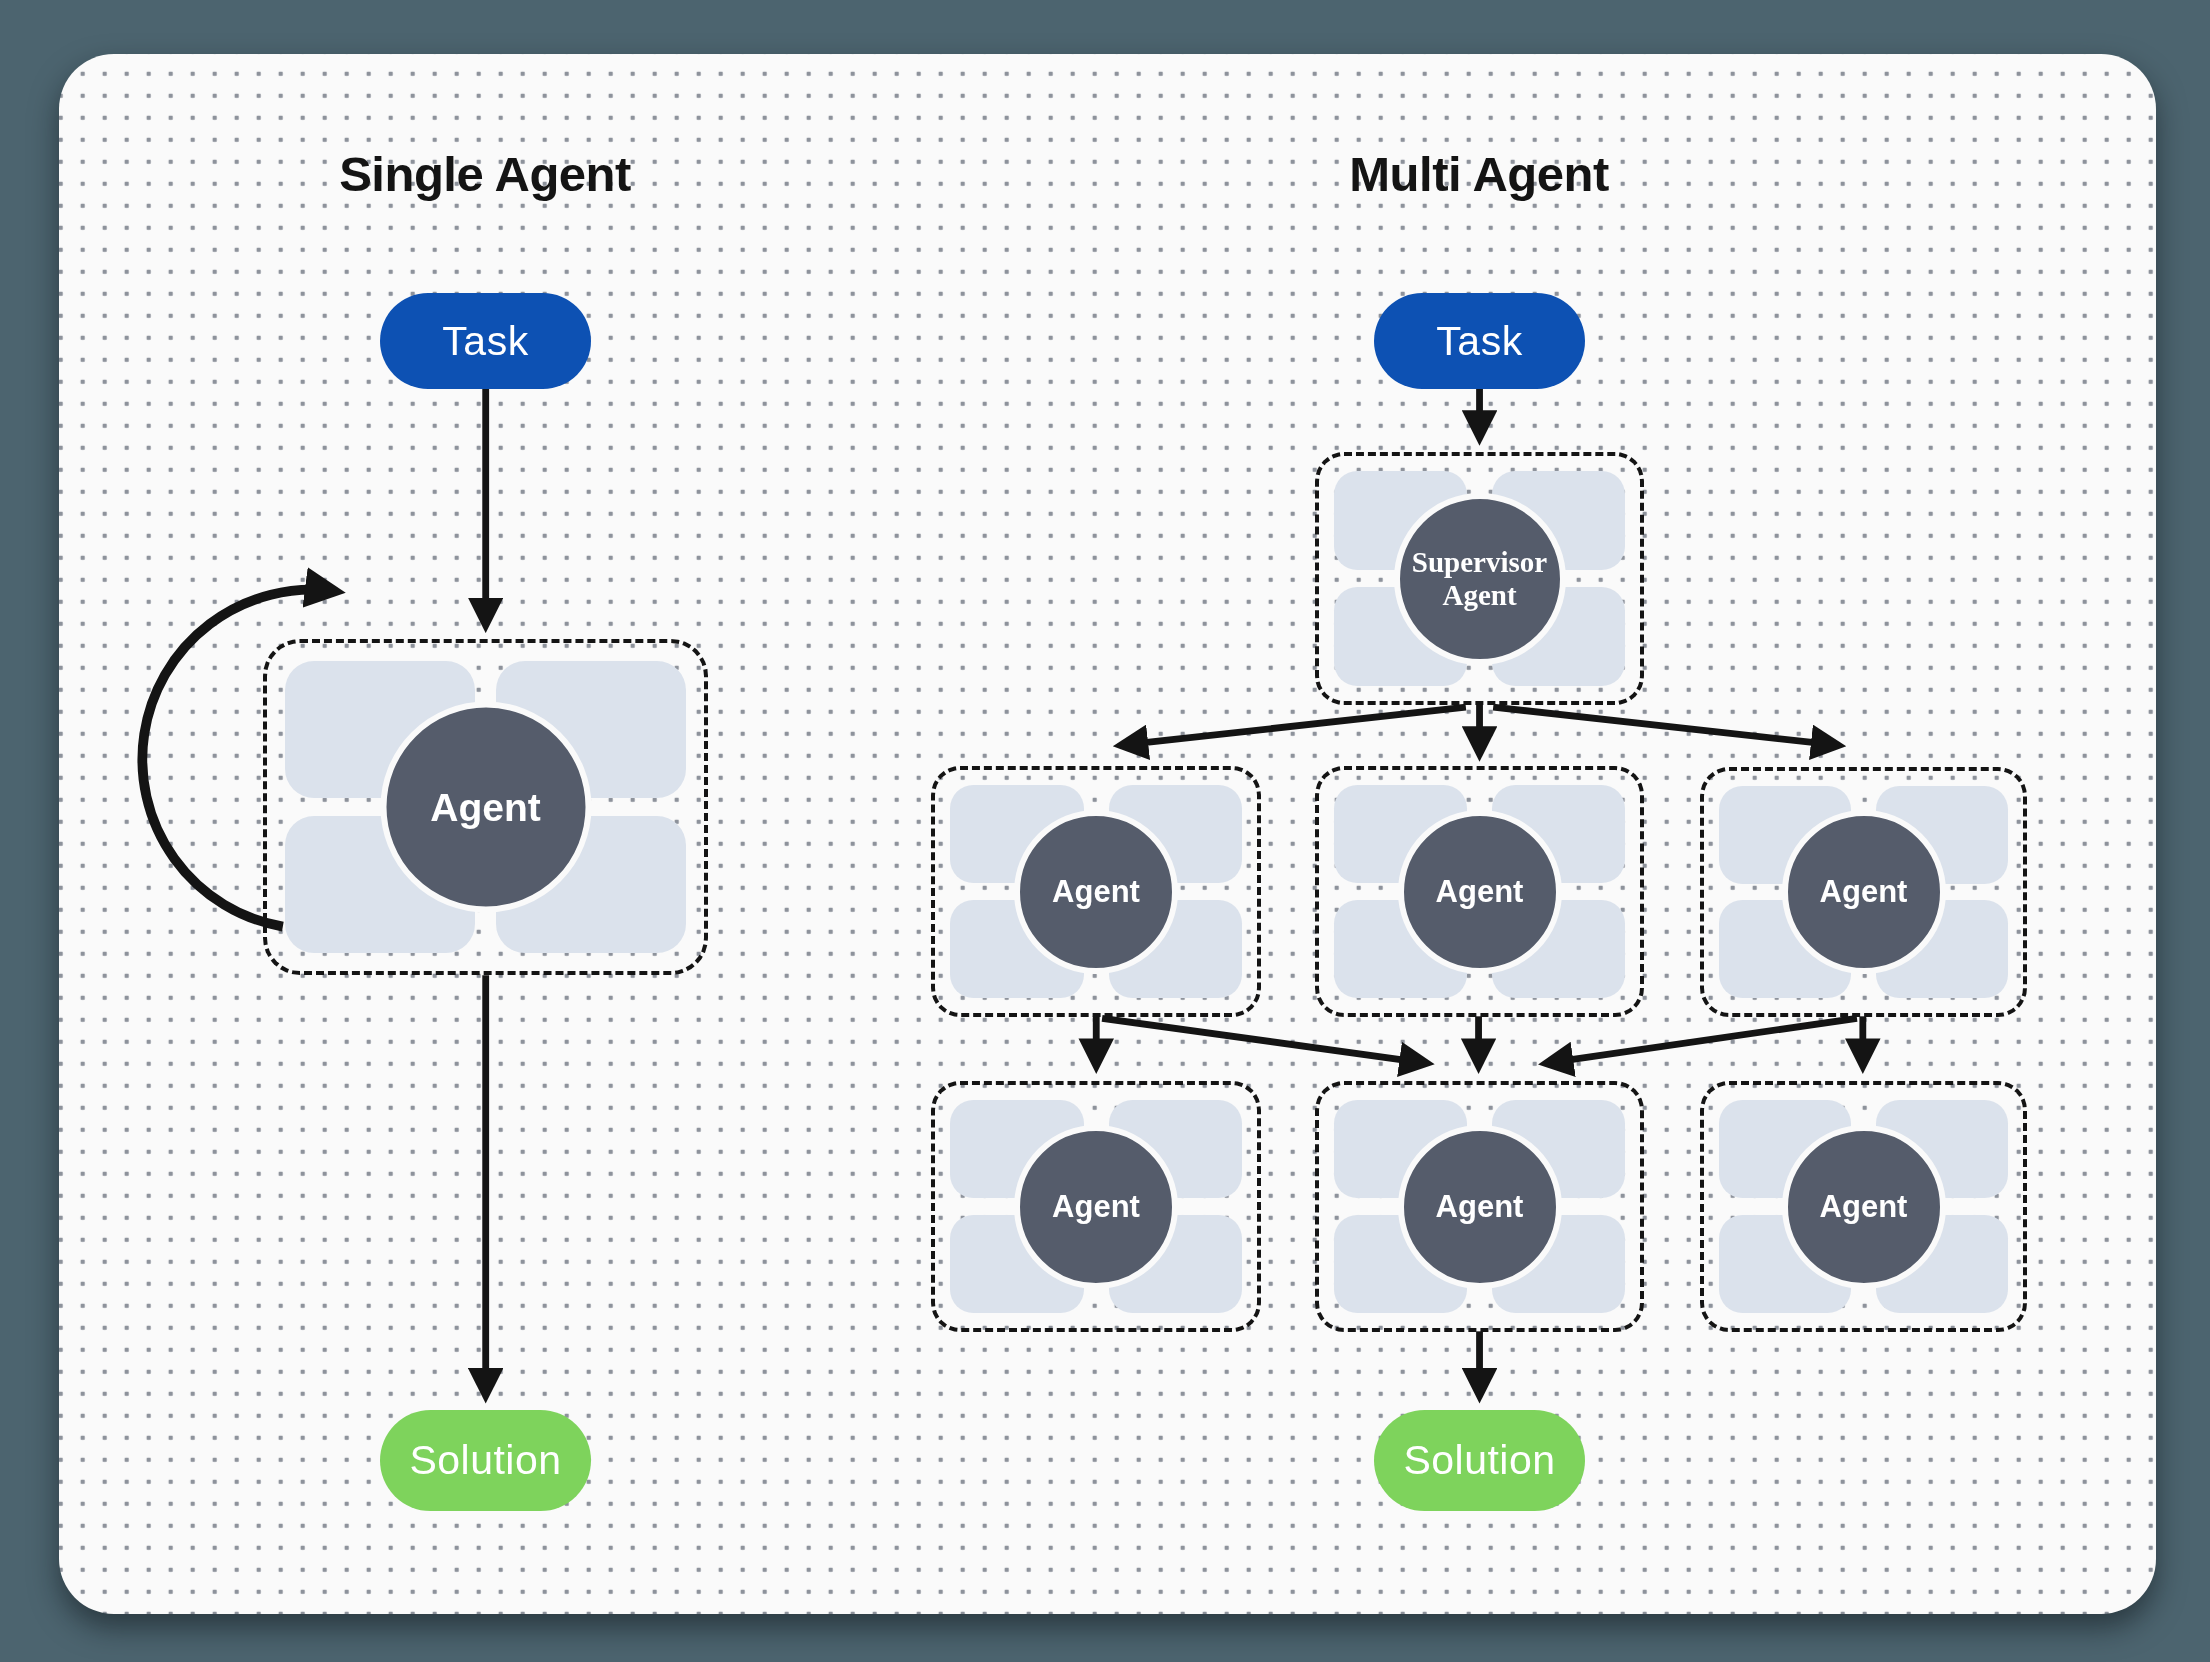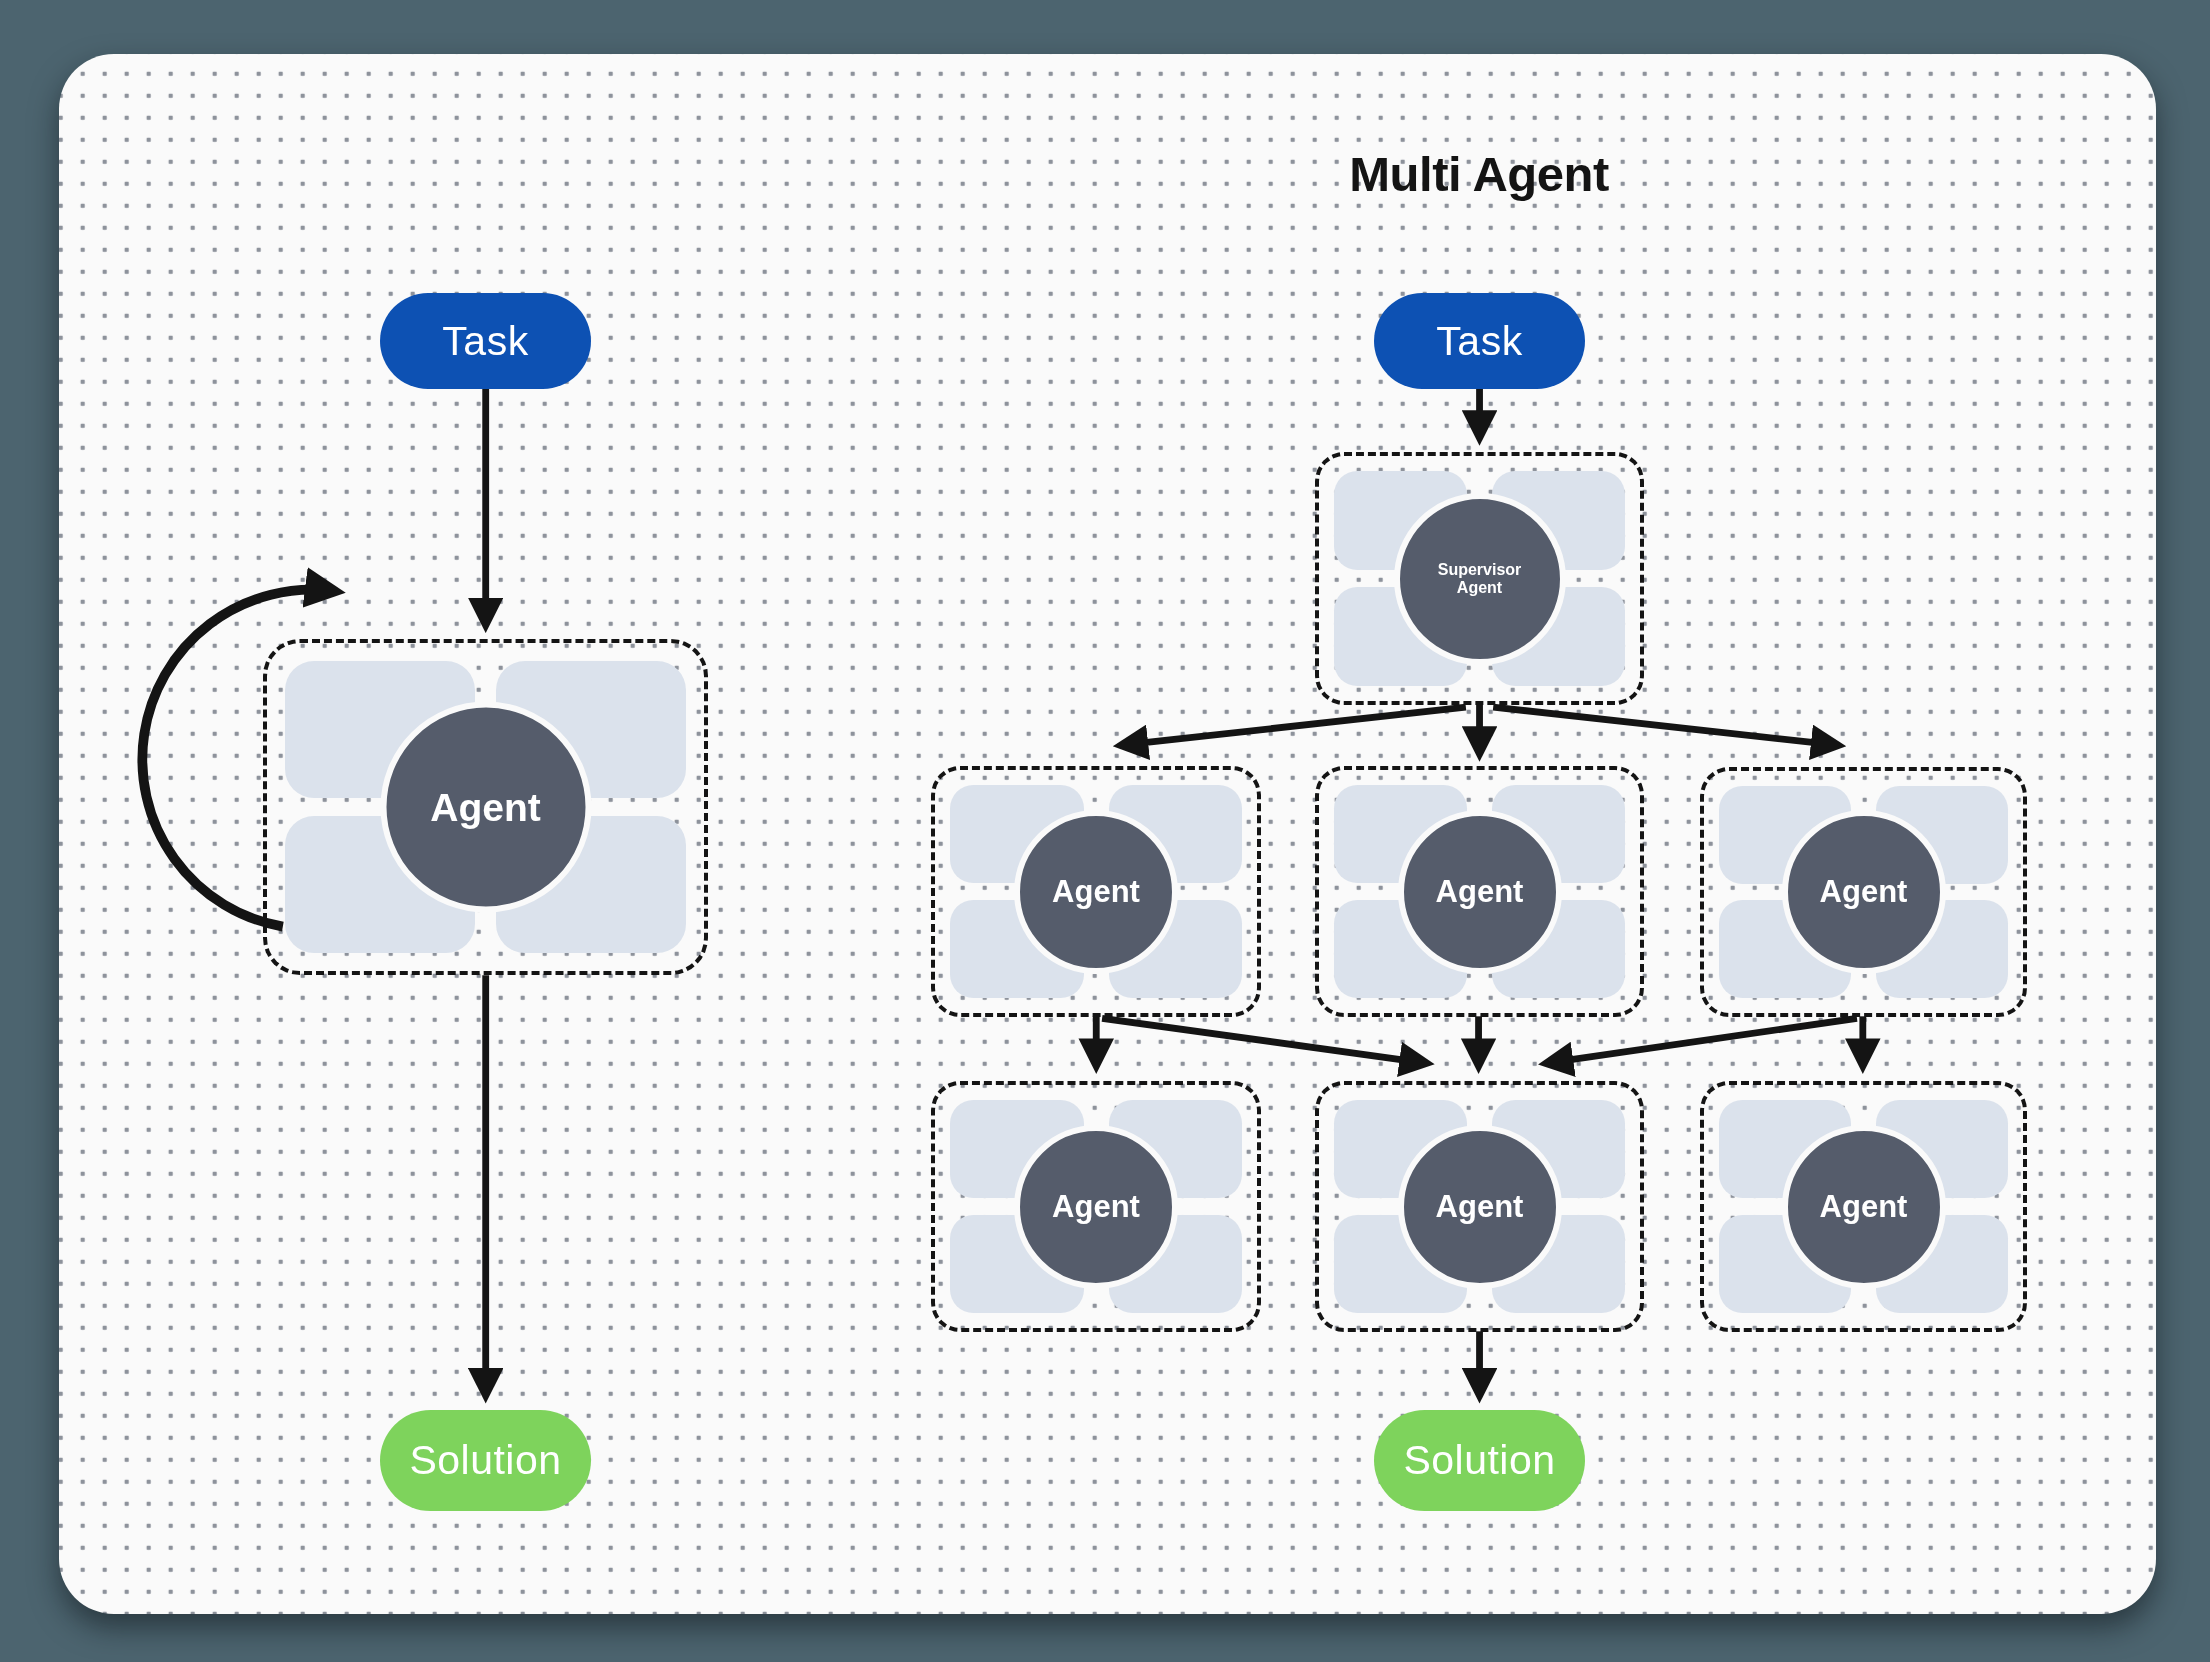--- a/index.html
+++ b/index.html
@@ -53,21 +53,21 @@
   .circle{
     position:absolute;left:50%;top:50%;transform:translate(-50%,-50%);
     background:var(--circle_bg,#555C6B);
     border:6.8px solid var(--card_bg,#FAFAFA);
     border-radius:50%;
     display:flex;flex-direction:column;align-items:center;justify-content:center;
     color:var(--label_color,#FFFFFF);font-weight:700;text-align:center;
   }
   .circle.c-big{width:199px;height:199px;font-size:39px;}
   .circle.c-small{width:152px;height:152px;font-size:31px;}
-  .circle.c-sup{width:160px;height:160px;font-size:16px;line-height:1.12;}
+  .circle.c-sup{width:160px;height:160px;font-size:29px;line-height:1.12;font-family:Liberation Serif, serif;}
 </style>
 </head>
 <body>
 
 <div id="stage">
   <div id="card"></div>
 
   <svg class="layer" viewBox="0 0 2267 1705">
     <defs>
       <marker id="ah" viewBox="0 0 10 10" refX="7.5" refY="5" markerWidth="5.2" markerHeight="5.2" orient="auto" markerUnits="strokeWidth">
@@ -89,20 +89,21 @@
     <path class="edge w7" d="M1124 1042 L1124 1092" marker-end="url(#ah)"></path>
     <path class="edge w7" d="M1130 1044 L1462 1090" marker-end="url(#ah)"></path>
     <path class="edge w7" d="M1516 1042 L1516 1092" marker-end="url(#ah)"></path>
     <path class="edge w7" d="M1904 1044 L1586 1090" marker-end="url(#ah)"></path>
     <path class="edge w7" d="M1910 1042 L1910 1092" marker-end="url(#ah)"></path>
     <path class="edge w7" d="M1517 1365 L1517 1430" marker-end="url(#ah)"></path>
   </svg>
 
   <div class="layer">
 
+    <div class="title" style="left:290px;top:146px;">Single Agent</div>
     <div class="title" style="left:1284px;top:146px;">Multi Agent</div>
 
     <div class="pill task" style="left:380px;top:293px;width:211px;height:96px;">
       <span>Task</span>
     </div>
 
     <div class="agentbox big" style="left:263px;top:639px;width:445px;height:336px;">
       <div class="module"></div>
       <div class="module"></div>
       <div class="module"></div>

